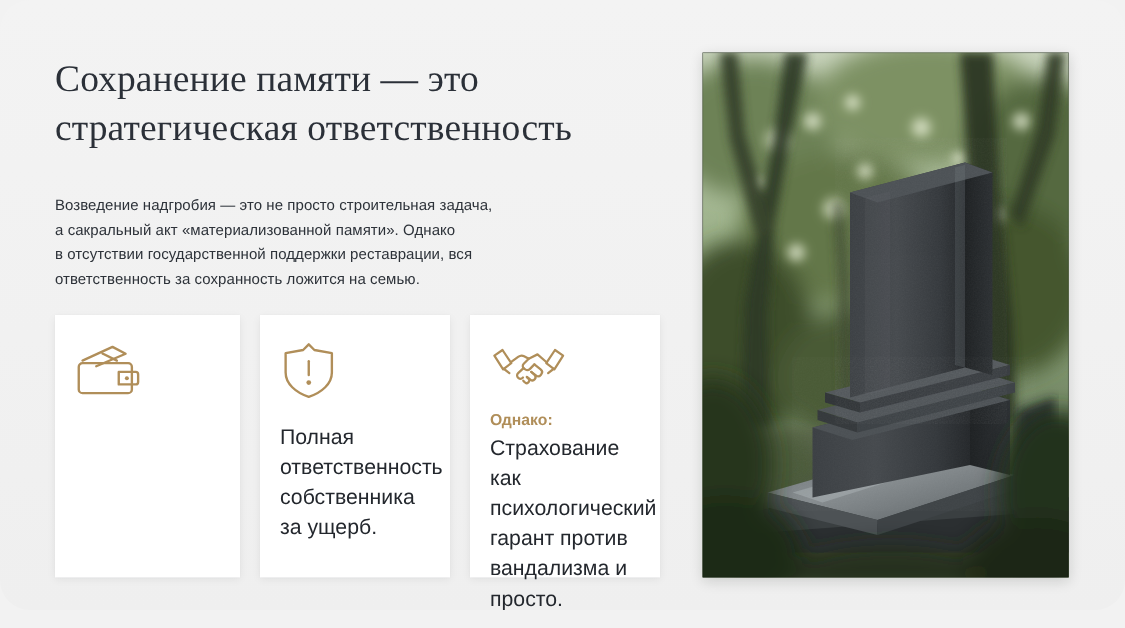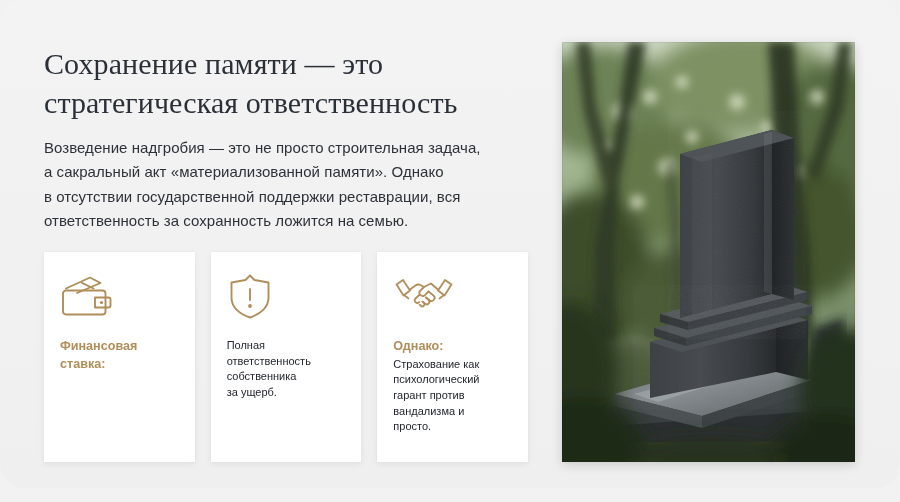--- a/index.html
+++ b/index.html
@@ -37,22 +37,22 @@
     font-family: "Liberation Serif", serif;
     font-size: 30px;
     line-height: 1.30;
     color: #2b3038;
     letter-spacing: 0.1px;
     font-weight: 400;
     white-space: pre-line;
   }
 
   .intro {
-    margin-top: 14px;
-    font-size: 15px;
+    margin-top: 33px;
+    font-size: 12px;
     line-height: 1.63;
     color: #2d3239;
     white-space: pre-line;
     letter-spacing: 0.05px;
   }
 
   
   .cards {
     position: absolute;
     left: 44px;
@@ -85,21 +85,21 @@
     color: #b08e59;
     font-size: 12.6px;
     line-height: 1.42;
     font-weight: 700;
     white-space: pre-line;
     margin-bottom: 1px;
   }
 
   .card-body {
     color: #23272d;
-    font-size: 11px;
+    font-size: 17px;
     line-height: 1.42;
     white-space: pre-line;
   }
 
   
   .photo {
     position: absolute;
     left: 562px;
     top: 42px;
     width: 293px;
@@ -130,22 +130,20 @@
     <div class="card">
       <div class="card-icon">
         <svg width="52" height="46" viewBox="0 0 52 46" fill="none" stroke="#b08e59" stroke-width="1.9" stroke-linecap="round" stroke-linejoin="round">
           <path d="M6 16.5 L30 5.5 L40.5 11 L17 21"></path>
           <path d="M22 10.8 L33.5 16.5"></path>
           <path d="M4 18.5 h36.5 a3 3 0 0 1 3 3 v18 a3 3 0 0 1 -3 3 h-36.5 a3 3 0 0 1 -3 -3 v-18 a3 3 0 0 1 3 -3 z" transform="translate(2,0)"></path>
           <path d="M35 25.5 h13.5 a2 2 0 0 1 2 2 v6 a2 2 0 0 1 -2 2 h-13.5 z"></path>
           <circle cx="41.5" cy="30.5" r="1.6" fill="#b08e59" stroke="none"></circle>
         </svg>
       </div>
-      <div class="card-title">Финансовая
-ставка:</div>
     </div>
 
     <div class="card">
       <div class="card-icon">
         <svg width="46" height="48" viewBox="0 0 46 48" fill="none" stroke="#b08e59" stroke-width="1.9" stroke-linecap="round" stroke-linejoin="round">
           <path d="M23 3.5 L27.5 8 L41.5 10.5 V26 C41.5 35 33.5 42 23 45.5 C12.5 42 4.5 35 4.5 26 V10.5 L18.5 8 Z"></path>
           <path d="M23 17 V28"></path>
           <circle cx="23" cy="34" r="1.9" fill="#b08e59" stroke="none"></circle>
         </svg>
       </div>

